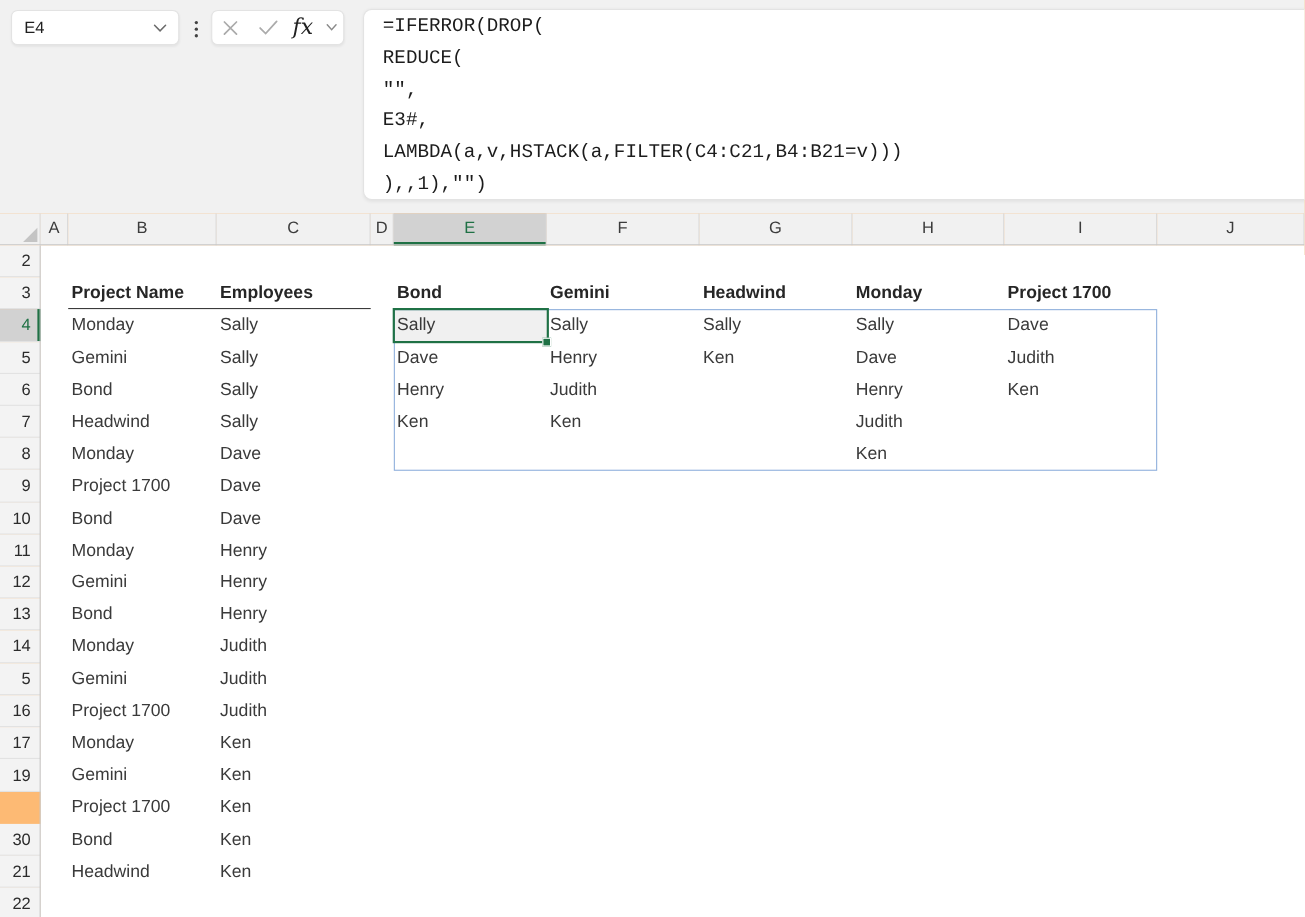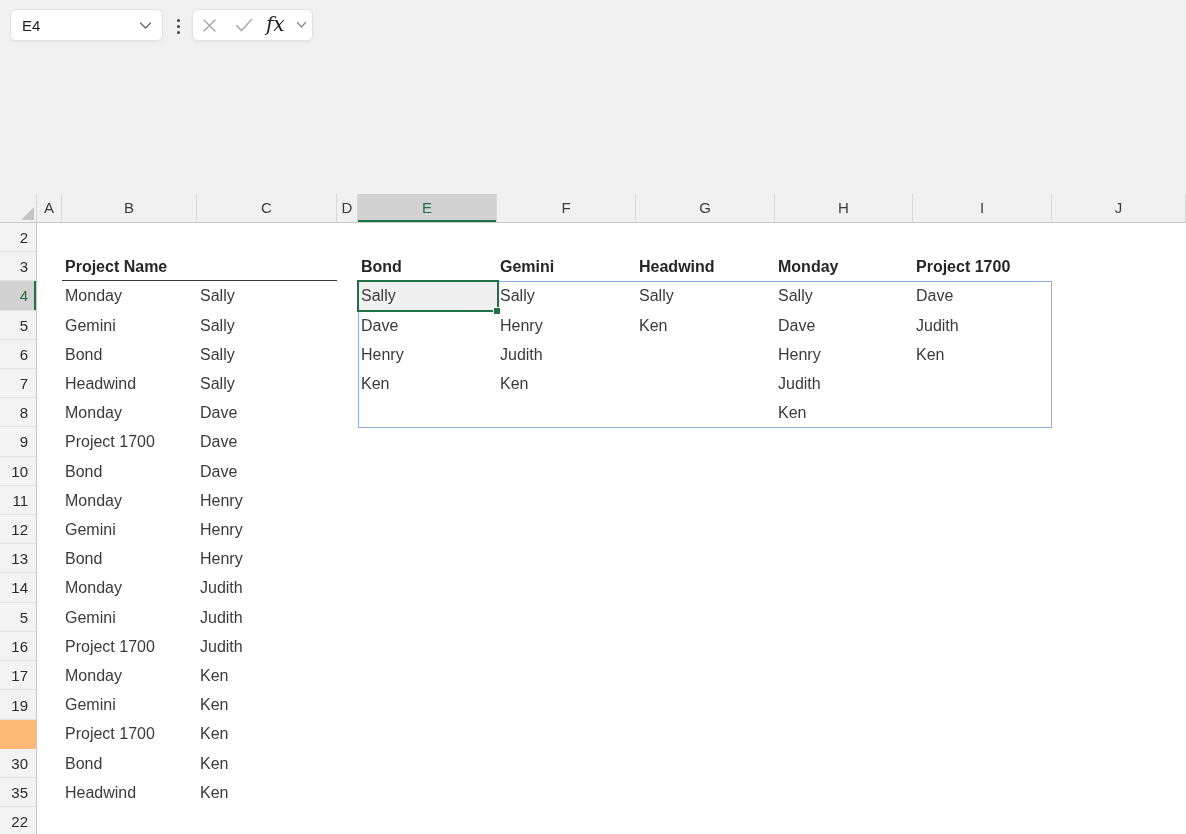--- a/index.html
+++ b/index.html
@@ -93,20 +93,28 @@
           </svg>
       </span>
       <span class="btn btn-fx">fx</span>
       <span class="btn btn-fxchev">
         <svg width="11" height="8" viewBox="0 0 11 8">
             <path d="M1.5 1.5 L5.5 6 L9.5 1.5" fill="none" stroke="#8A8A8A" stroke-width="1.3" stroke-linecap="round"></path>
           </svg>
       </span>
     </div>
 
+    <div class="formula-box">
+      <div class="formula-text">=IFERROR(DROP(
+REDUCE(
+"",
+E3#,
+LAMBDA(a,v,HSTACK(a,FILTER(C4:C21,B4:B21=v)))
+),,1),"")</div>
+    </div>
   </div>
 
   <div class="sheet" id="sheet"></div>
 
   <div class="corner">
     <span class="tri"></span>
   </div>
   <div id="colHeaders">
       <div class="ch" style="left: 37px; width: 25px;">A</div>
       <div class="ch" style="left: 62px; width: 135px;">B</div>
@@ -133,27 +141,28 @@
       <div class="rh" style="top: 485.8px; height: 29.2px; line-height: 29.2px;">11</div>
       <div class="rh" style="top: 515px; height: 29.2px; line-height: 29.2px;">12</div>
       <div class="rh" style="top: 544.2px; height: 29.2px; line-height: 29.2px;">13</div>
       <div class="rh" style="top: 573.4px; height: 29.2px; line-height: 29.2px;">14</div>
       <div class="rh" style="top: 602.6px; height: 29.2px; line-height: 29.2px;">5</div>
       <div class="rh" style="top: 631.8px; height: 29.2px; line-height: 29.2px;">16</div>
       <div class="rh" style="top: 661px; height: 29.2px; line-height: 29.2px;">17</div>
       <div class="rh" style="top: 690.2px; height: 29.2px; line-height: 29.2px;">19</div>
       <div class="rh" style="top: 691px; height: 29.2px; line-height: 29.2px;">19</div>
       <div class="rh" style="top: 748.6px; height: 29.2px; line-height: 29.2px;">30</div>
-      <div class="rh" style="top: 777.8px; height: 29.2px; line-height: 29.2px;">35</div>
+      <div class="rh" style="top: 777.8px; height: 29.2px; line-height: 29.2px;">21</div>
       <div class="rh" style="top: 807px; height: 29.2px; line-height: 29.2px;">22</div>
     </div>
   <div class="rh-right"></div>
 
 <div class="active-fill" style="left: 358px; top: 281.4px; width: 139px; height: 29.2px; background: rgb(240, 240, 240);"></div>
     <div class="cell b" style="left: 65px; top: 252.2px; width: 132px; height: 29.2px; line-height: 29.2px;">Project Name</div>
+    <div class="cell b" style="left: 200px; top: 252.2px; width: 137px; height: 29.2px; line-height: 29.2px;">Employees</div>
     <div class="cell" style="left: 65px; top: 281.4px; width: 132px; height: 29.2px; line-height: 29.2px;">Monday</div>
     <div class="cell" style="left: 200px; top: 281.4px; width: 137px; height: 29.2px; line-height: 29.2px;">Sally</div>
     <div class="cell" style="left: 65px; top: 310.6px; width: 132px; height: 29.2px; line-height: 29.2px;">Gemini</div>
     <div class="cell" style="left: 200px; top: 310.6px; width: 137px; height: 29.2px; line-height: 29.2px;">Sally</div>
     <div class="cell" style="left: 65px; top: 339.8px; width: 132px; height: 29.2px; line-height: 29.2px;">Bond</div>
     <div class="cell" style="left: 200px; top: 339.8px; width: 137px; height: 29.2px; line-height: 29.2px;">Sally</div>
     <div class="cell" style="left: 65px; top: 369px; width: 132px; height: 29.2px; line-height: 29.2px;">Headwind</div>
     <div class="cell" style="left: 200px; top: 369px; width: 137px; height: 29.2px; line-height: 29.2px;">Sally</div>
     <div class="cell" style="left: 65px; top: 398.2px; width: 132px; height: 29.2px; line-height: 29.2px;">Monday</div>
     <div class="cell" style="left: 200px; top: 398.2px; width: 137px; height: 29.2px; line-height: 29.2px;">Dave</div>

